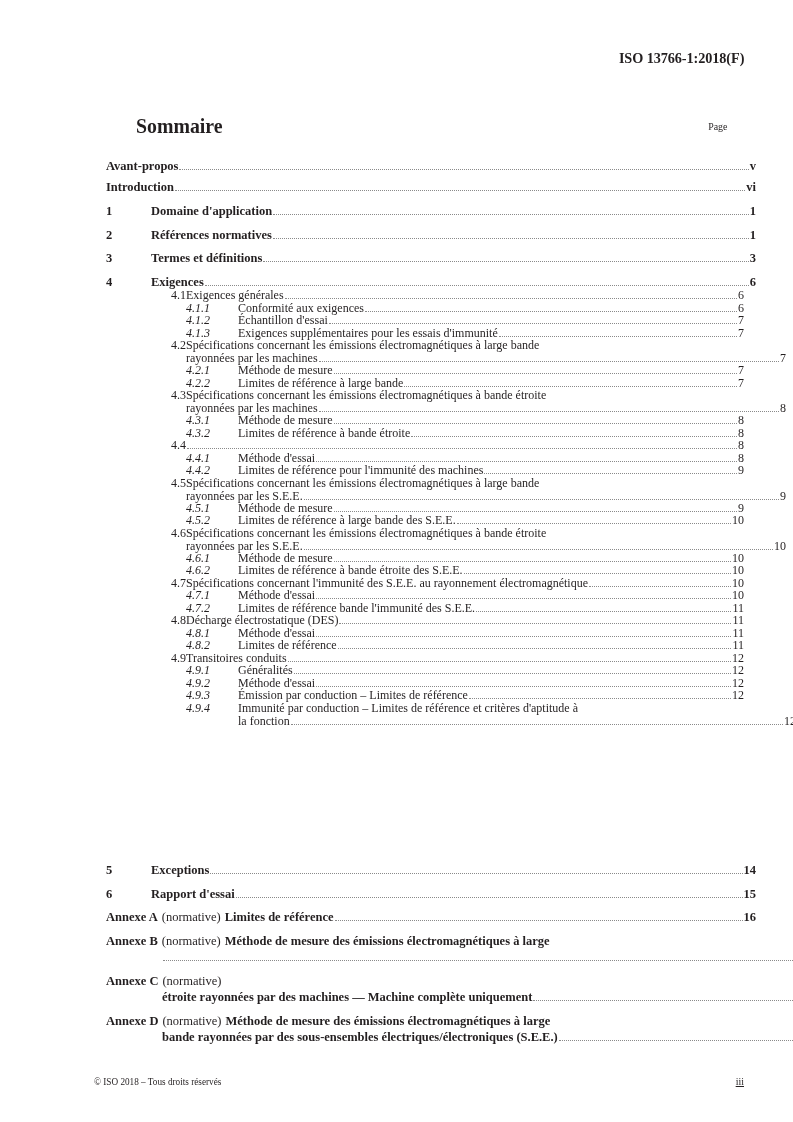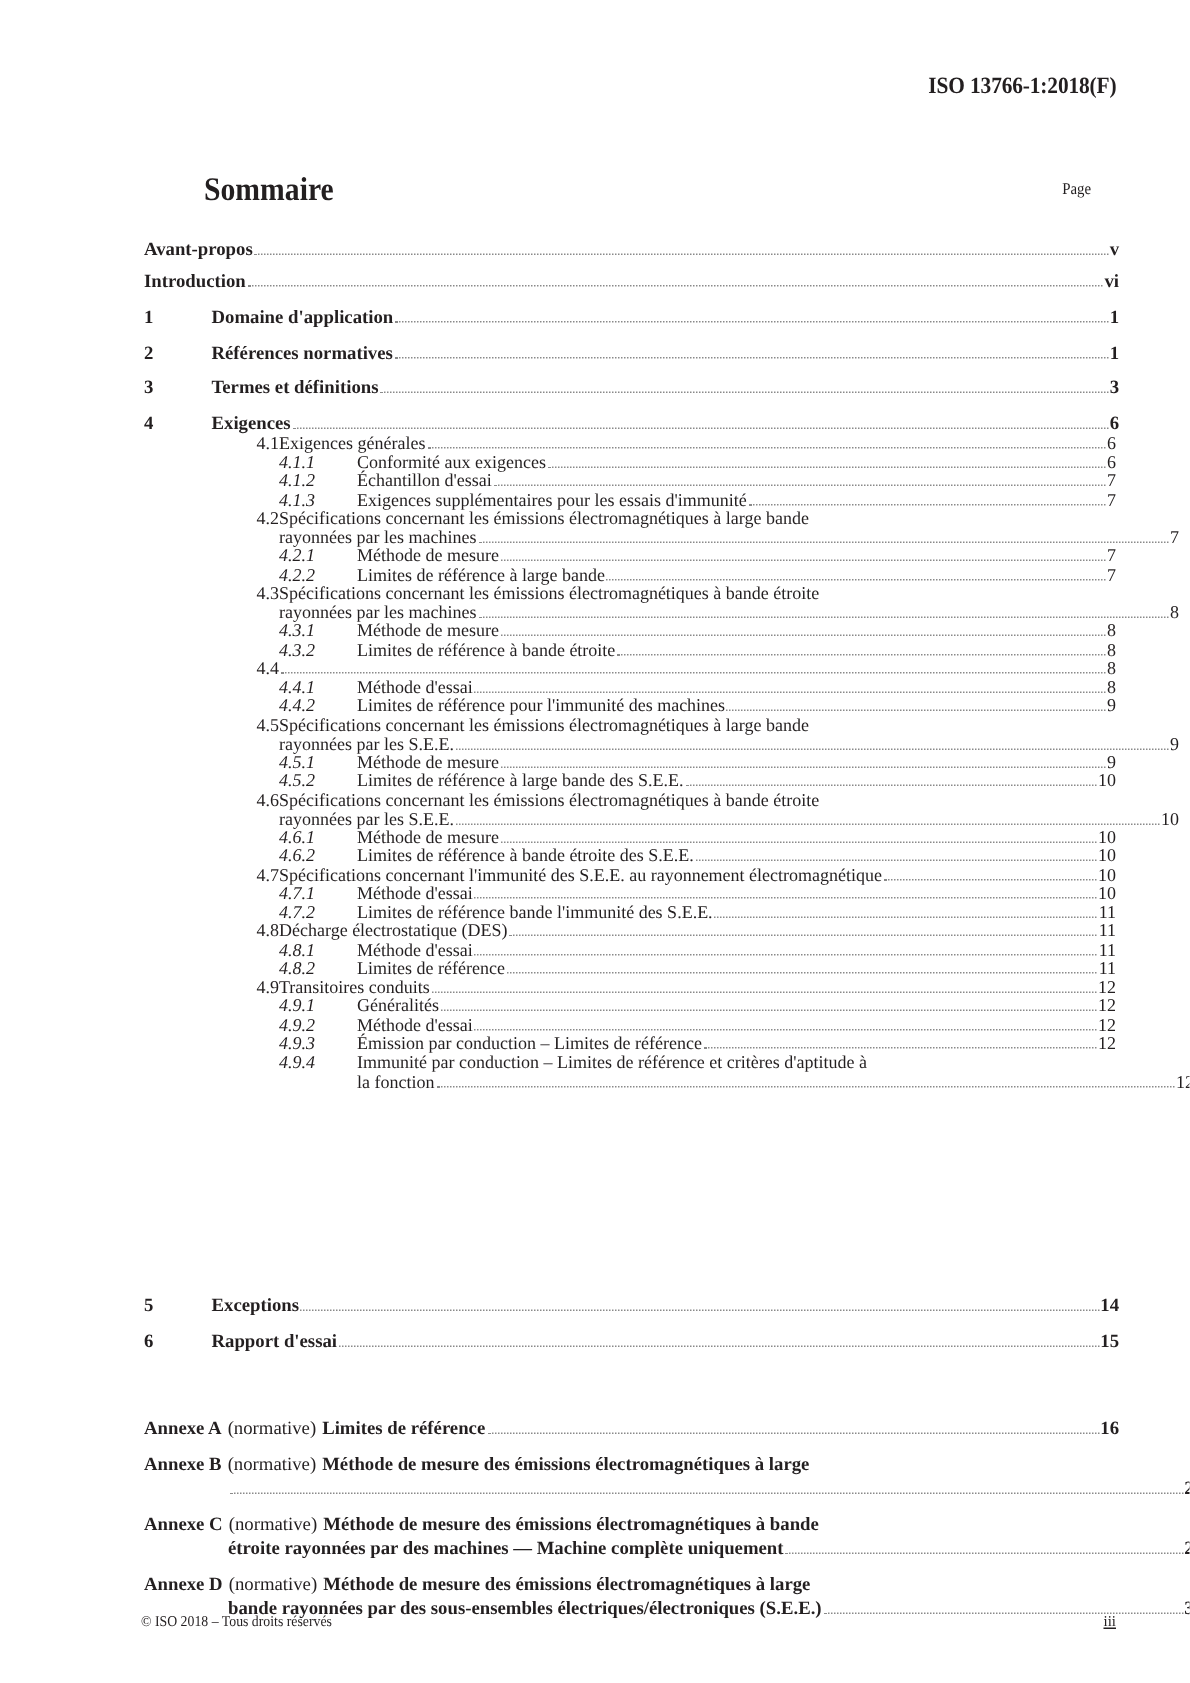--- a/index.html
+++ b/index.html
@@ -52,21 +52,21 @@
       transform-origin: right center;
     }
     .toc {
       position: absolute;
       left: 94px;
       width: 650px;
       top: 0;
     }
     .entry {
       position: absolute;
-      left: 2px;
+      left: 12px;
       width: 650px;
       font-size: 12px;
       line-height: 12.5px;
       white-space: nowrap;
     }
     .entry .row {
       display: flex;
       align-items: baseline;
       width: 100%;
     }
@@ -95,21 +95,21 @@
       white-space: nowrap;
     }
     .b { font-weight: bold; font-size: 12.5px; }
     .lvl1 .num { width: 45px; }
     .lvl2 { left: 50px; width: 600px; }
     .lvl2 .num { width: 42px; text-align: right; }
     .lvl3 { left: 92px; width: 558px; }
     .lvl3 .num { width: 52px; font-style: italic; }
     .cont2 { padding-left: 42px; }
     .annex .cont { padding-left: 56px; }
-    .annex .n { font-weight: normal; margin-top: 35px; }
+    .annex .n { font-weight: normal; }
     .footer-left {
       position: absolute;
       left: 94px;
       top: 1076px;
       font-size: 10px;
       transform: scaleX(0.92);
       transform-origin: left center;
     }
     .footer-right {
       position: absolute;
@@ -479,21 +479,20 @@
     <div class="row cont" style="display:flex; padding-left:56px; margin-top:3px">
       <span class="leader"></span>
       <span class="pg">22</span>
     </div>
   </div>
 
   <div class="entry lvl0 b annex" style="top:975px">
     <div class="row">
       <span class="txt">Annexe C</span>
       <span class="txt n" style="margin-left:4px">(normative)</span>
-      <span class="txt" style="margin-left:4px">Méthode de mesure des émissions électromagnétiques à bande</span>
     </div>
     <div class="row cont" style="display:flex; padding-left:56px; margin-top:3px">
       <span class="txt">étroite rayonnées par des machines — Machine complète uniquement</span>
       <span class="leader"></span>
       <span class="pg">28</span>
     </div>
   </div>
 
   <div class="entry lvl0 b annex" style="top:1015px">
     <div class="row">

